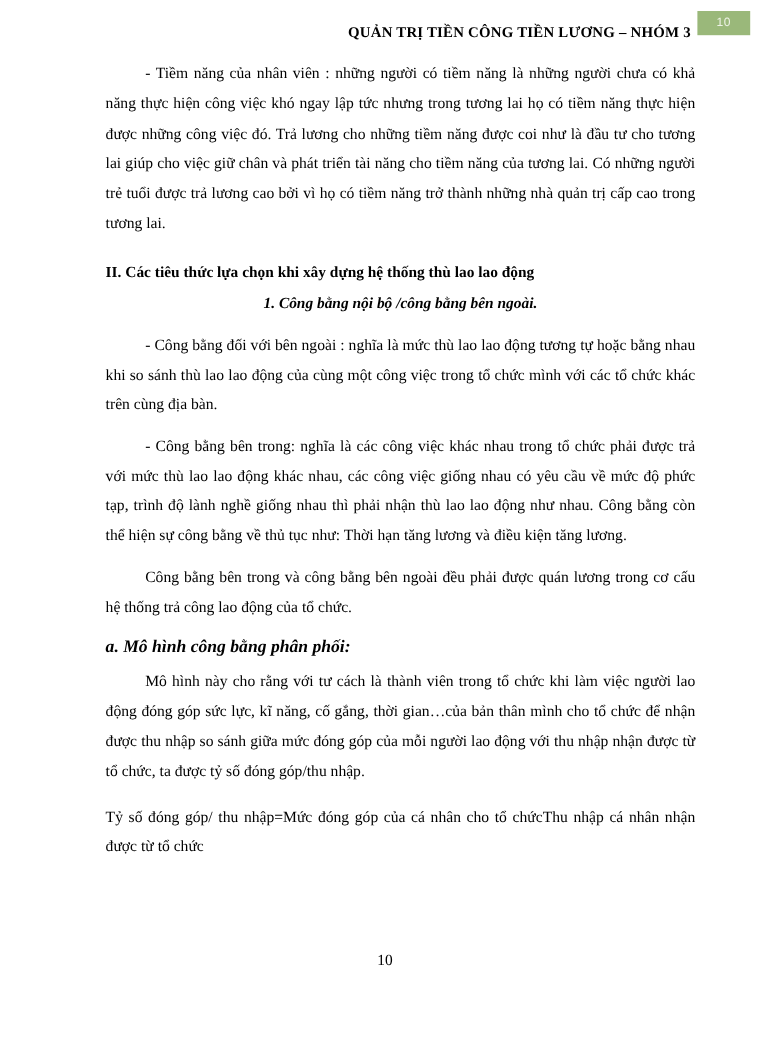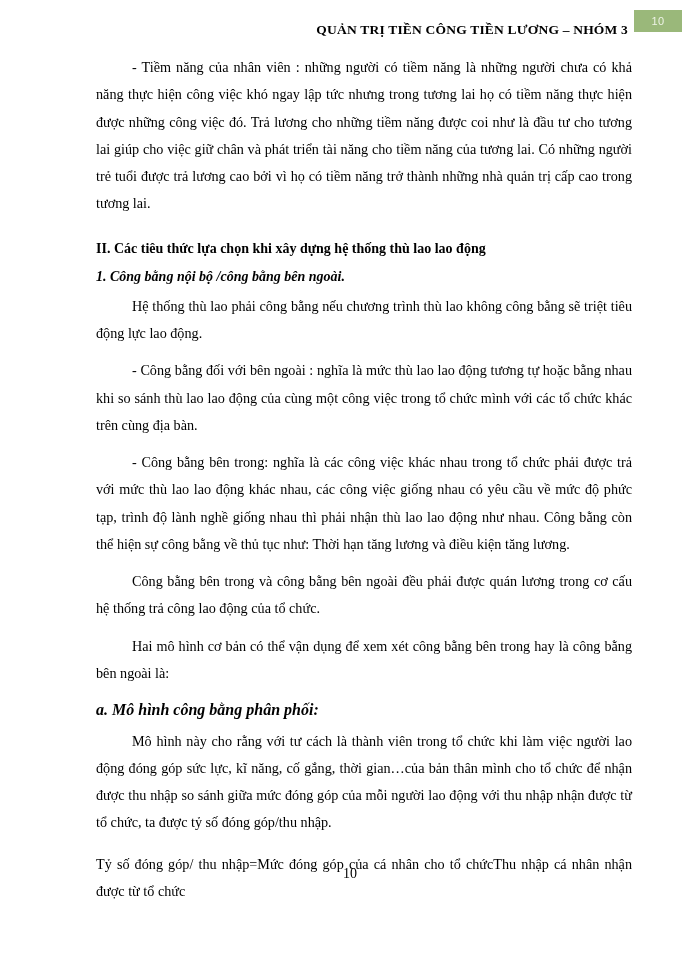--- a/index.html
+++ b/index.html
@@ -67,21 +67,21 @@
     margin-bottom: 0;
     text-align: left;
     line-height: 1.9;
   }
   .heading-num {
     font-weight: bold;
     font-style: italic;
     font-size: 14px;
     margin-top: 2px;
     margin-bottom: 2px;
-    text-align: left;
+    text-align: center;
     line-height: 1.9;
   }
   .heading-letter {
     font-weight: bold;
     font-style: italic;
     font-size: 16px;
     margin-top: 8px;
     margin-bottom: 2px;
     text-align: left;
     line-height: 1.9;
@@ -111,29 +111,27 @@
   <div class="content">
 
     <div class="doc-header">QUẢN TRỊ TIỀN CÔNG TIỀN LƯƠNG – NHÓM 3</div>
 
     <p class="indent">- Tiềm năng của nhân viên : những người có tiềm năng là những người chưa có khả năng thực hiện công việc khó ngay lập tức nhưng trong tương lai họ có tiềm năng thực hiện được những công việc đó. Trả lương cho những tiềm năng được coi như là đầu tư cho tương lai giúp cho việc giữ chân và phát triển tài năng cho tiềm năng của tương lai. Có những người trẻ tuổi được trả lương cao bởi vì họ có tiềm năng trở thành những nhà quản trị cấp cao trong tương lai.</p>
 
     <div class="heading-roman">II.   Các tiêu thức lựa chọn khi xây dựng hệ thống thù lao lao động</div>
 
     <div class="heading-num">1. Công bằng nội bộ /công bằng bên ngoài.</div>
 
-    <p class="indent"> Hệ thống thù lao phải công bằng nếu chương trình thù lao không công bằng sẽ triệt tiêu động lực lao động.</p>
 
     <p class="indent block-gap">- Công bằng đối với bên ngoài : nghĩa là mức thù lao lao động tương tự hoặc bằng nhau khi so sánh thù lao lao động của cùng  một công việc trong tổ chức mình với các tổ chức khác trên cùng địa bàn.</p>
 
     <p class="indent block-gap">- Công bằng bên trong: nghĩa là các công việc khác nhau trong tổ chức phải được trả với mức thù lao lao động khác nhau, các công việc giống nhau có yêu cầu về mức độ phức tạp, trình độ lành nghề giống nhau thì phải nhận thù lao lao động như nhau. Công bằng còn thể hiện sự công bằng về thủ tục như: Thời hạn tăng lương và điều kiện tăng lương.</p>
 
     <p class="indent block-gap">Công bằng bên trong và công bằng bên ngoài đều phải được quán lương trong cơ cấu hệ thống trả công lao động của tổ chức.</p>
 
-    <p class="indent block-gap">Hai mô hình cơ bản có thể vận  dụng để xem xét công bằng bên trong hay là công bằng bên ngoài là:</p>
 
     <div class="heading-letter">a. Mô hình công bằng phân phối:</div>
 
     <p class="indent">Mô hình này cho rằng với tư cách là thành viên trong tổ chức khi làm việc người lao động đóng góp sức lực, kĩ năng, cố gắng, thời gian…của bản thân mình cho tổ chức để nhận được thu nhập so sánh giữa mức đóng góp của mỗi người lao động với thu nhập nhận được từ tổ chức, ta được tỷ số đóng góp/thu nhập.</p>
 
     <p class="formula">Tỷ số đóng góp/ thu nhập=Mức đóng góp của cá nhân cho tổ chứcThu nhập cá nhân nhận được từ tổ chức</p>
 
   </div>
 
   <div class="page-number">10</div>

